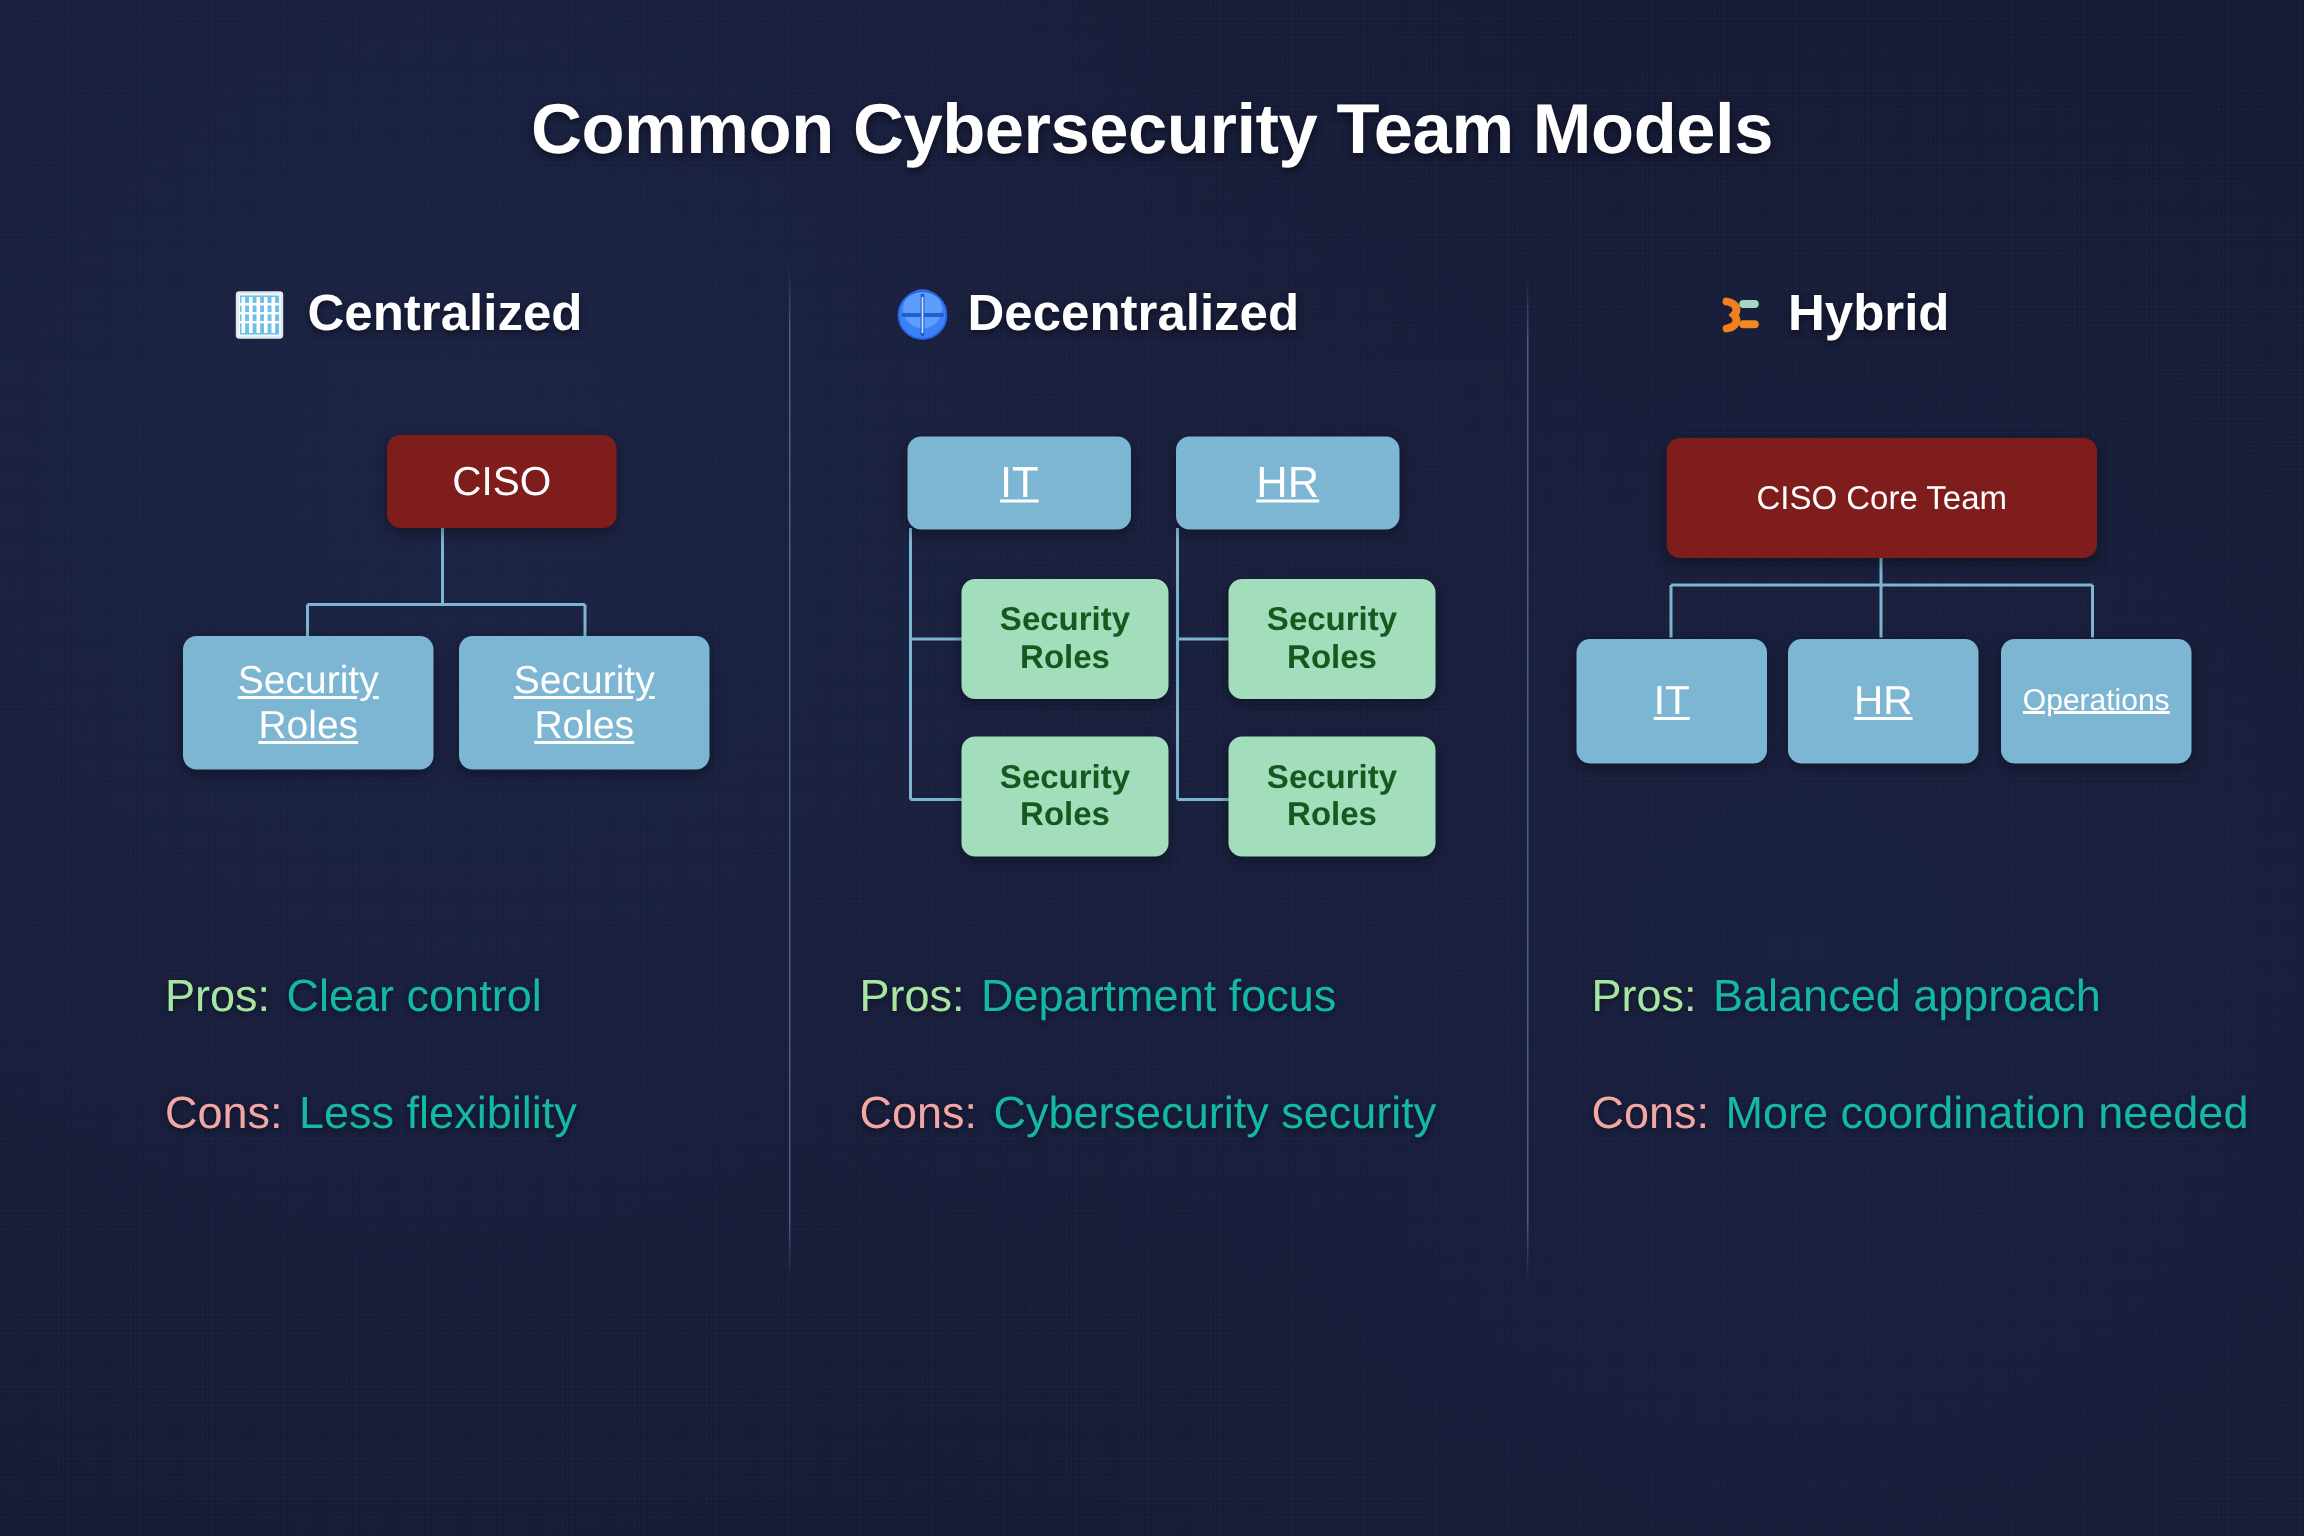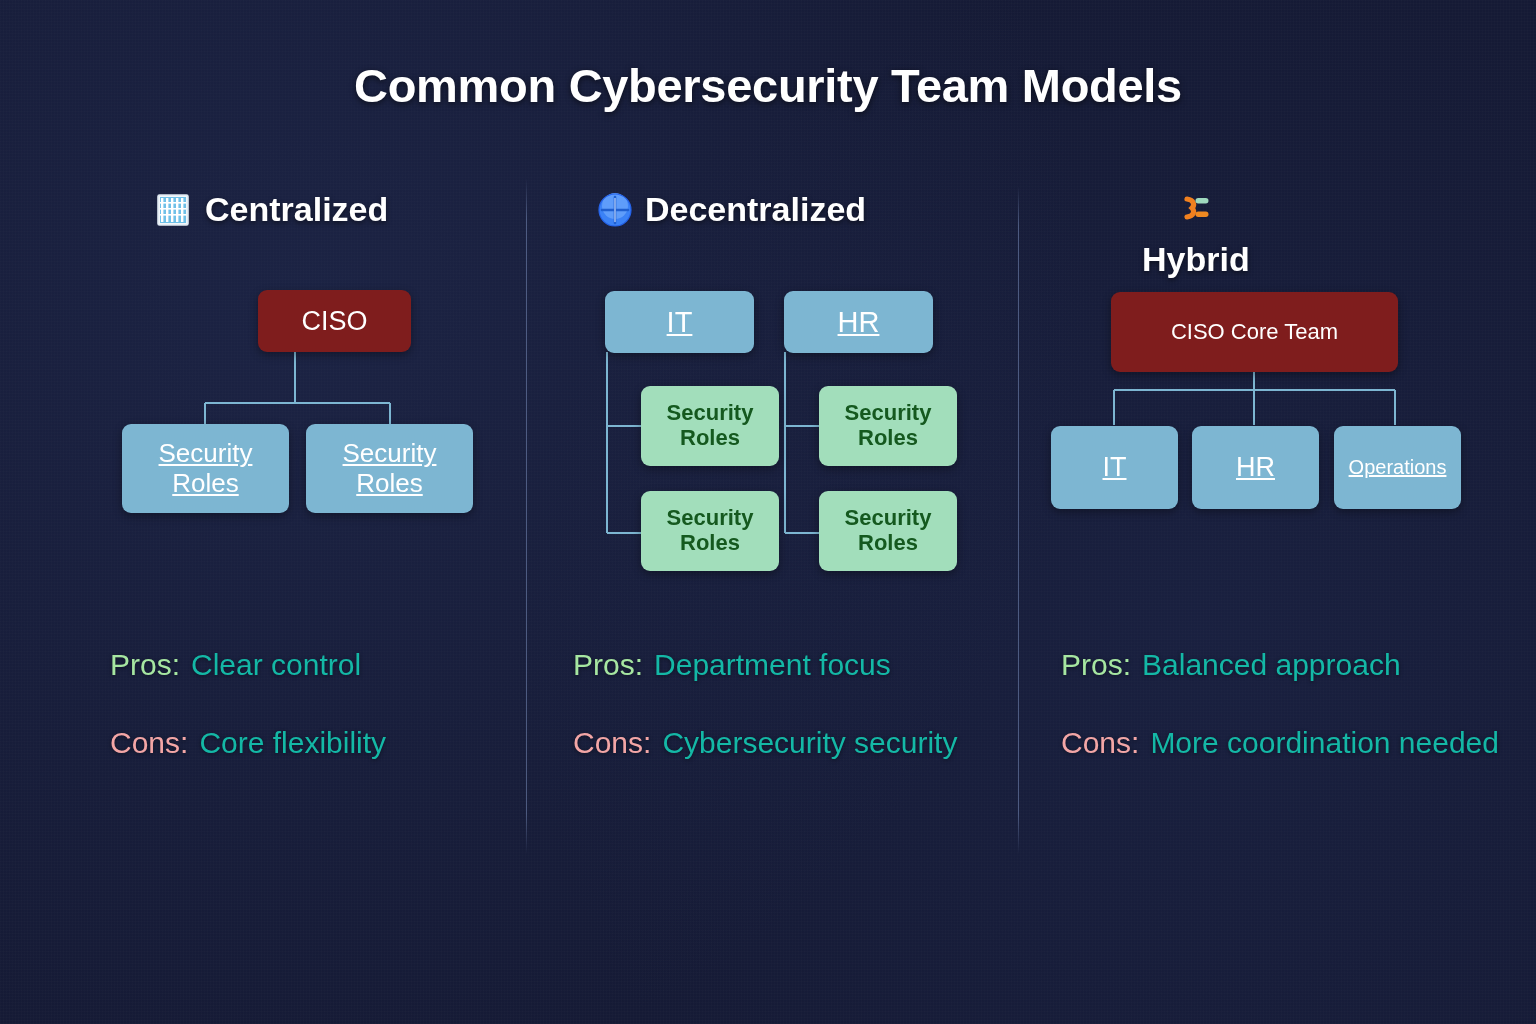--- a/index.html
+++ b/index.html
@@ -73,21 +73,21 @@
     align-items: center;
     gap: 14px;
     font-size: 34px;
     font-weight: bold;
     color: #ffffff;
     text-shadow: 0 2px 5px rgba(0,0,0,0.5);
     white-space: nowrap;
   }
   .col-1 .col-header { left: 115px; }
   .col-2 .col-header { left: 70px; gap: 12px; }
-  .col-3 .col-header { left: 123px; flex-direction: column; }
+  .col-3 .col-header { left: 123px; }
 
   .hdr-icon { width: 36px; height: 36px; display: block; flex: 0 0 auto; }
 
   
   .diagram { position: absolute; left: 0; top: 0; width: 100%; }
 
   .node {
     position: absolute;
     display: flex;
     align-items: center;
@@ -189,21 +189,21 @@
       </div>
     </div>
 
     <div class="proscons">
       <div class="pc-row pc-pros">
         <span class="pc-label pros">Pros:</span>
         <span class="pc-value">Clear control</span>
       </div>
       <div class="pc-row pc-cons">
         <span class="pc-label cons">Cons:</span>
-        <span class="pc-value">Core flexibility</span>
+        <span class="pc-value">Less flexibility</span>
       </div>
     </div>
   </div>
 
   <div class="column col-2">
 
     <div class="col-header">
       <svg class="hdr-icon" viewBox="0 0 36 36">
         <circle cx="18" cy="18" r="16" fill="#3b82f6"></circle>
         <circle cx="18" cy="14" r="13" fill="#5f9dfa"></circle>

